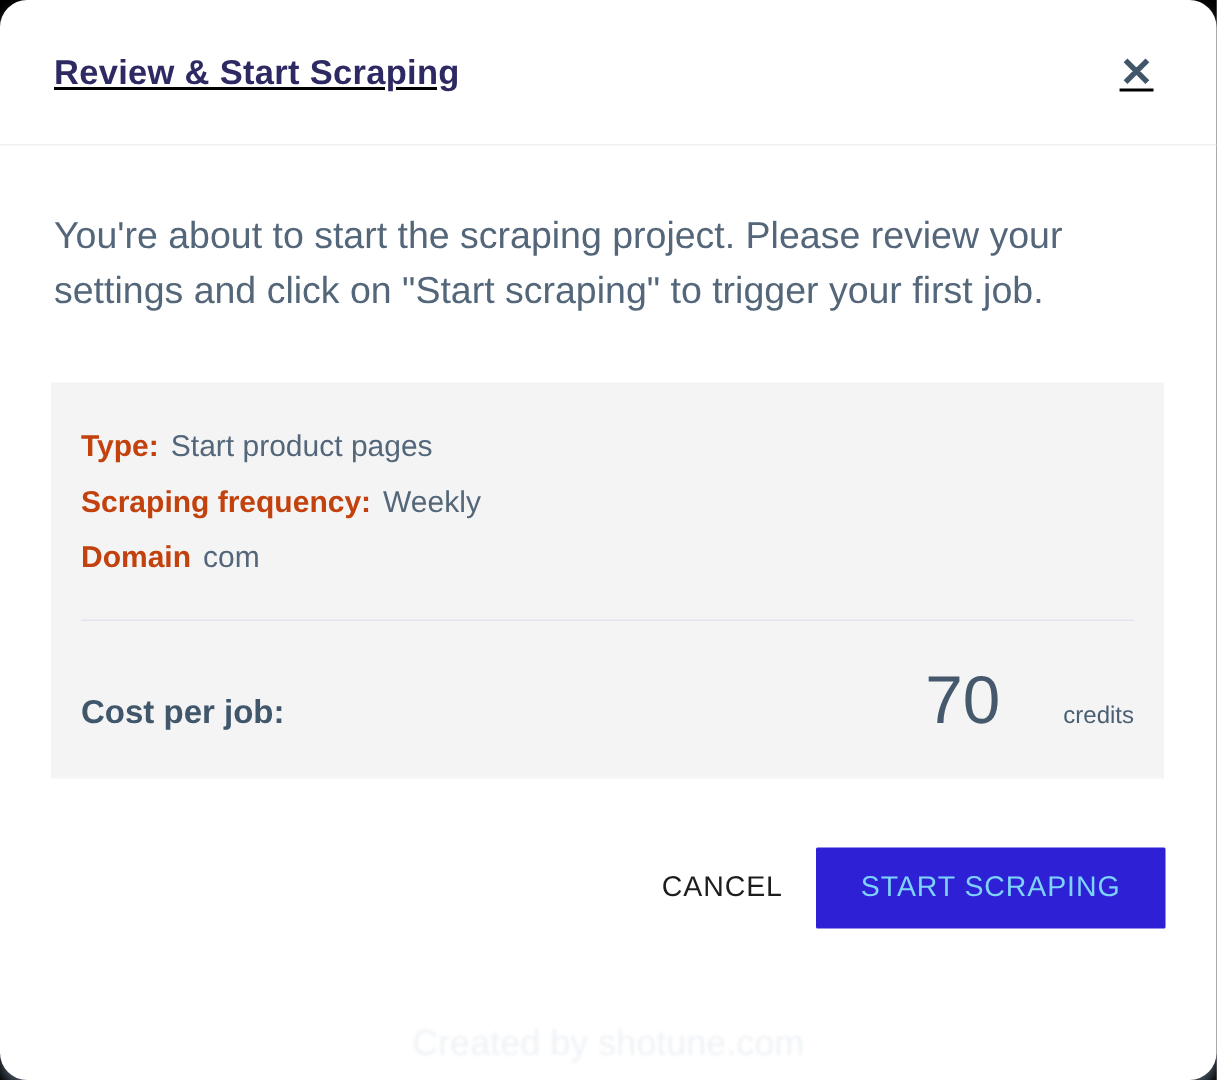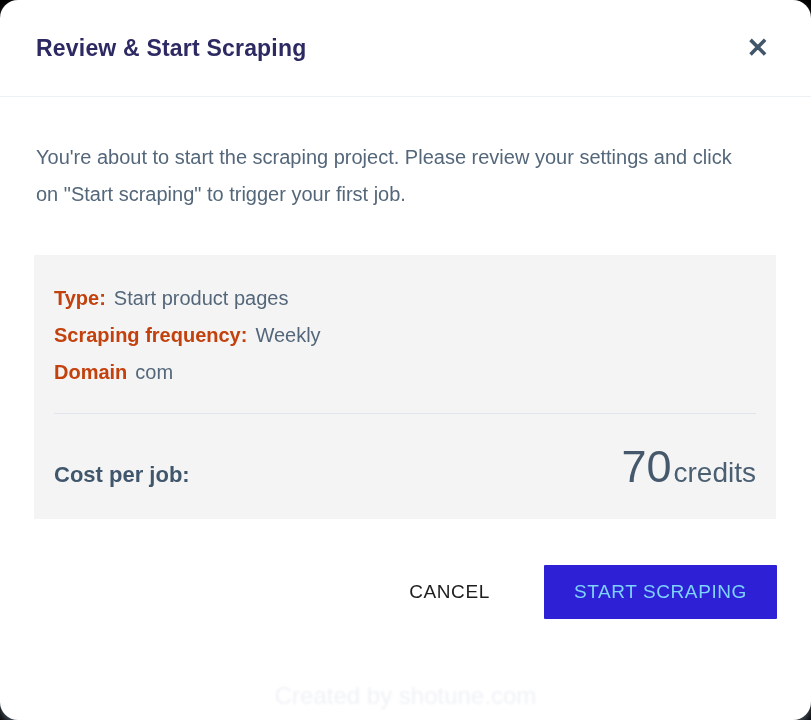--- a/index.html
+++ b/index.html
@@ -25,20 +25,21 @@
   
   .modal-header {
     height: 97px;
     flex: 0 0 auto;
     display: flex;
     align-items: center;
     justify-content: space-between;
     padding: 0 36px;
     border-bottom: 1px solid #eef1f4;
     box-sizing: border-box;
+    text-decoration: underline;
   }
   .modal-title {
     font-size: 23px;
     font-weight: 600;
     color: #2d2a63;
     letter-spacing: 0.2px;
   }
   .close-btn {
     background: none;
     border: none;
@@ -49,21 +50,21 @@
     font-size: 27px;
     font-weight: 600;
     line-height: 1;
   }
   
   .modal-body {
     padding: 42px 36px 0 36px;
   }
   .description {
     margin: 0;
-    font-size: 20px;
+    font-size: 25px;
     line-height: 37px;
     color: #54677a;
     max-width: 720px;
   }
   
   .summary-box {
     margin: 42px 35px 0 34px;
     background: #f4f4f5;
     padding: 25px 20px 30px 20px;
     box-sizing: border-box;
@@ -90,39 +91,40 @@
     margin-top: 30px;
   }
   .cost-label {
     font-size: 22px;
     font-weight: 700;
     color: #40566b;
   }
   .cost-value-wrap {
     display: flex;
     align-items: baseline;
+    gap: 22px;
   }
   .cost-value {
     font-size: 45px;
     font-weight: 400;
     color: #45586c;
     line-height: 1;
   }
   .cost-unit {
-    font-size: 28px;
+    font-size: 16px;
     color: #4b5f72;
-    margin-left: 2px;
+    margin-left: 20px;
   }
   
   .modal-footer {
     display: flex;
     justify-content: flex-end;
     align-items: center;
     padding: 46px 34px 0 34px;
-    gap: 54px;
+    gap: 22px;
   }
   .cancel-btn {
     background: none;
     border: none;
     padding: 0;
     cursor: pointer;
     font-family: inherit;
     font-size: 19px;
     font-weight: 500;
     letter-spacing: 0.6px;

